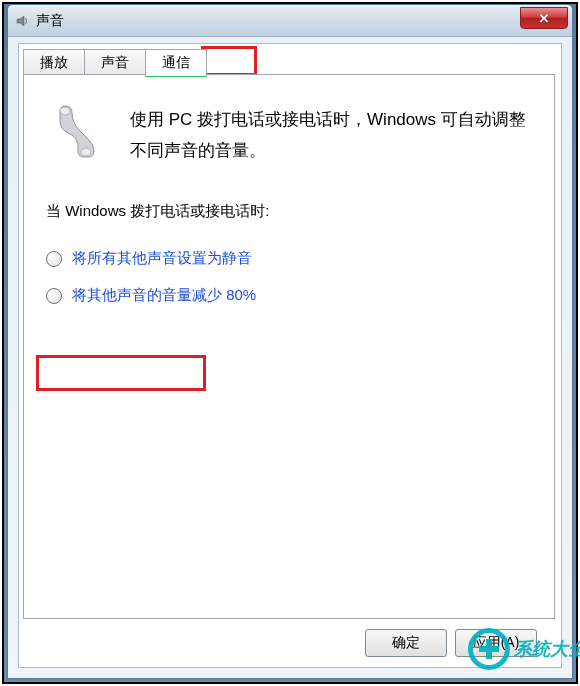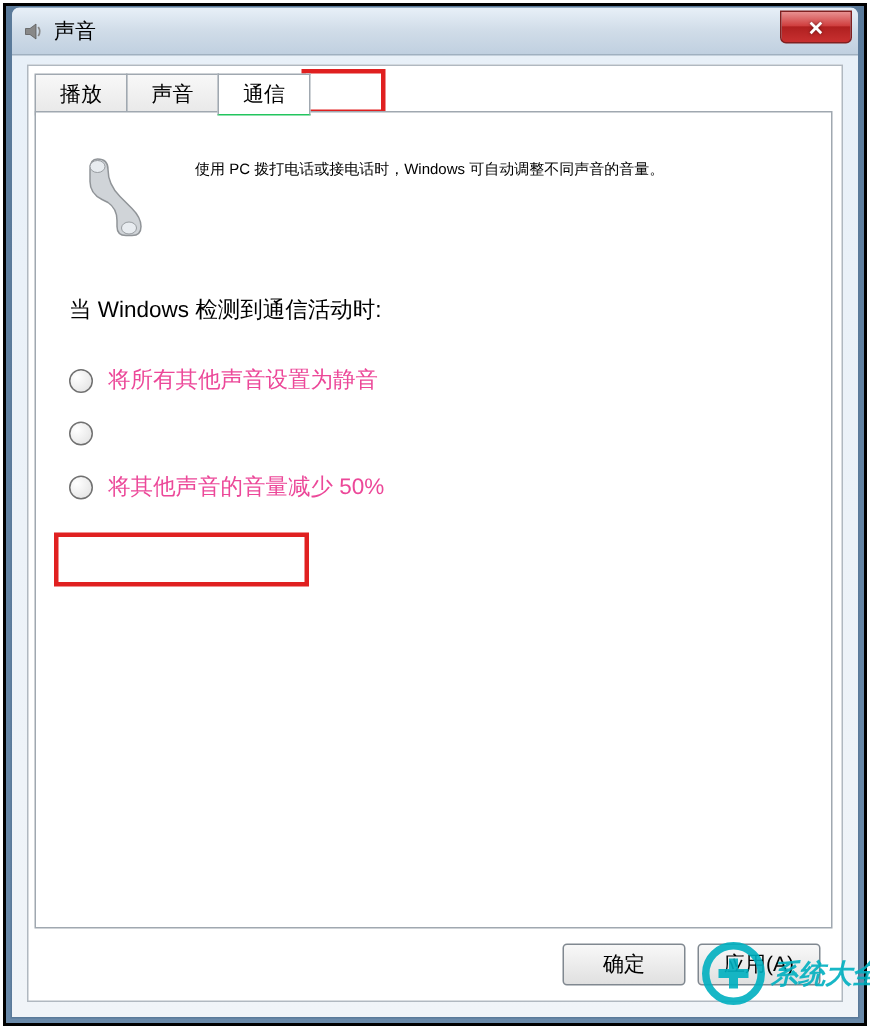--- a/index.html
+++ b/index.html
@@ -133,21 +133,21 @@
     }
     .phone-icon {
       width: 50px;
       height: 60px;
       margin-right: 30px;
       margin-left: 4px;
       position: relative;
       flex-shrink: 0;
     }
     .intro-text {
-      font-size: 10px;
+      font-size: 17px;
       line-height: 1.8;
       color: #000;
       margin-top: 4px;
     }
     .section-label {
       font-size: 15px;
       margin-bottom: 28px;
       color: #000;
     }
     .radio-group {
@@ -174,31 +174,31 @@
       position: absolute;
       top: 3px;
       left: 3px;
       width: 8px;
       height: 8px;
       border-radius: 50%;
       background: radial-gradient(circle at 30% 30%, #60a0e0 0%, #2060a0 100%);
     }
     .radio-label {
       font-size: 15px;
-      color: #ec4899;
+      color: #1d4ed8;
     }
     .radio-highlight {
       position: absolute;
       border: 3px solid #e02020;
       pointer-events: none;
     }
     .button-row {
       position: absolute;
       bottom: 10px;
-      right: 14px;
+      right: 24px;
       display: flex;
       gap: 8px;
     }
     .btn {
       min-width: 82px;
       padding: 4px 14px;
       border: 1px solid #808890;
       background: linear-gradient(to bottom, #f8f8f8 0%, #e0e0e0 100%);
       border-radius: 3px;
       font-size: 14px;
@@ -289,33 +289,30 @@
           <div class="phone-icon">
             <svg viewBox="0 0 50 60" width="50" height="60">
               <path d="M15 5 Q10 5 10 12 L10 20 Q10 28 18 32 L22 34 Q28 38 28 46 L28 50 Q28 56 34 56 L38 56 Q44 56 44 50 Q44 44 38 38 L30 30 Q22 22 22 12 Q22 5 15 5 Z" fill="#d0d4d8" stroke="#909498" stroke-width="1"></path>
               <ellipse cx="15" cy="10" rx="5" ry="4" fill="#e8ecf0" stroke="#909498" stroke-width="0.6"></ellipse>
               <ellipse cx="36" cy="51" rx="5" ry="4" fill="#e8ecf0" stroke="#909498" stroke-width="0.6"></ellipse>
             </svg>
           </div>
           <div class="intro-text">使用 PC 拨打电话或接电话时，Windows 可自动调整不同声音的音量。</div>
         </div>
 
-        <div class="section-label">当 Windows 检测到通信活动时:</div>
+        <div class="section-label">当 Windows 拨打电话或接电话时:</div>
 
         <div class="radio-group">
           <div class="radio-item">
             <span class="radio-circle"></span>
             <span class="radio-label">将所有其他声音设置为静音</span>
           </div>
           <div class="radio-item">
             <span class="radio-circle"></span>
-          </div>
-          <div class="radio-item">
-            <span class="radio-circle"></span>
-            <span class="radio-label">将其他声音的音量减少 50%</span>
+            <span class="radio-label">将其他声音的音量减少 80%</span>
           </div>
         </div>
 
         <div class="radio-highlight" style="top:280px; left:12px; width:170px; height:36px;"></div>
       </div>
 
       <div class="button-row">
         <div class="btn">确定</div>
         <div class="btn">应用(A)</div>
       </div>

